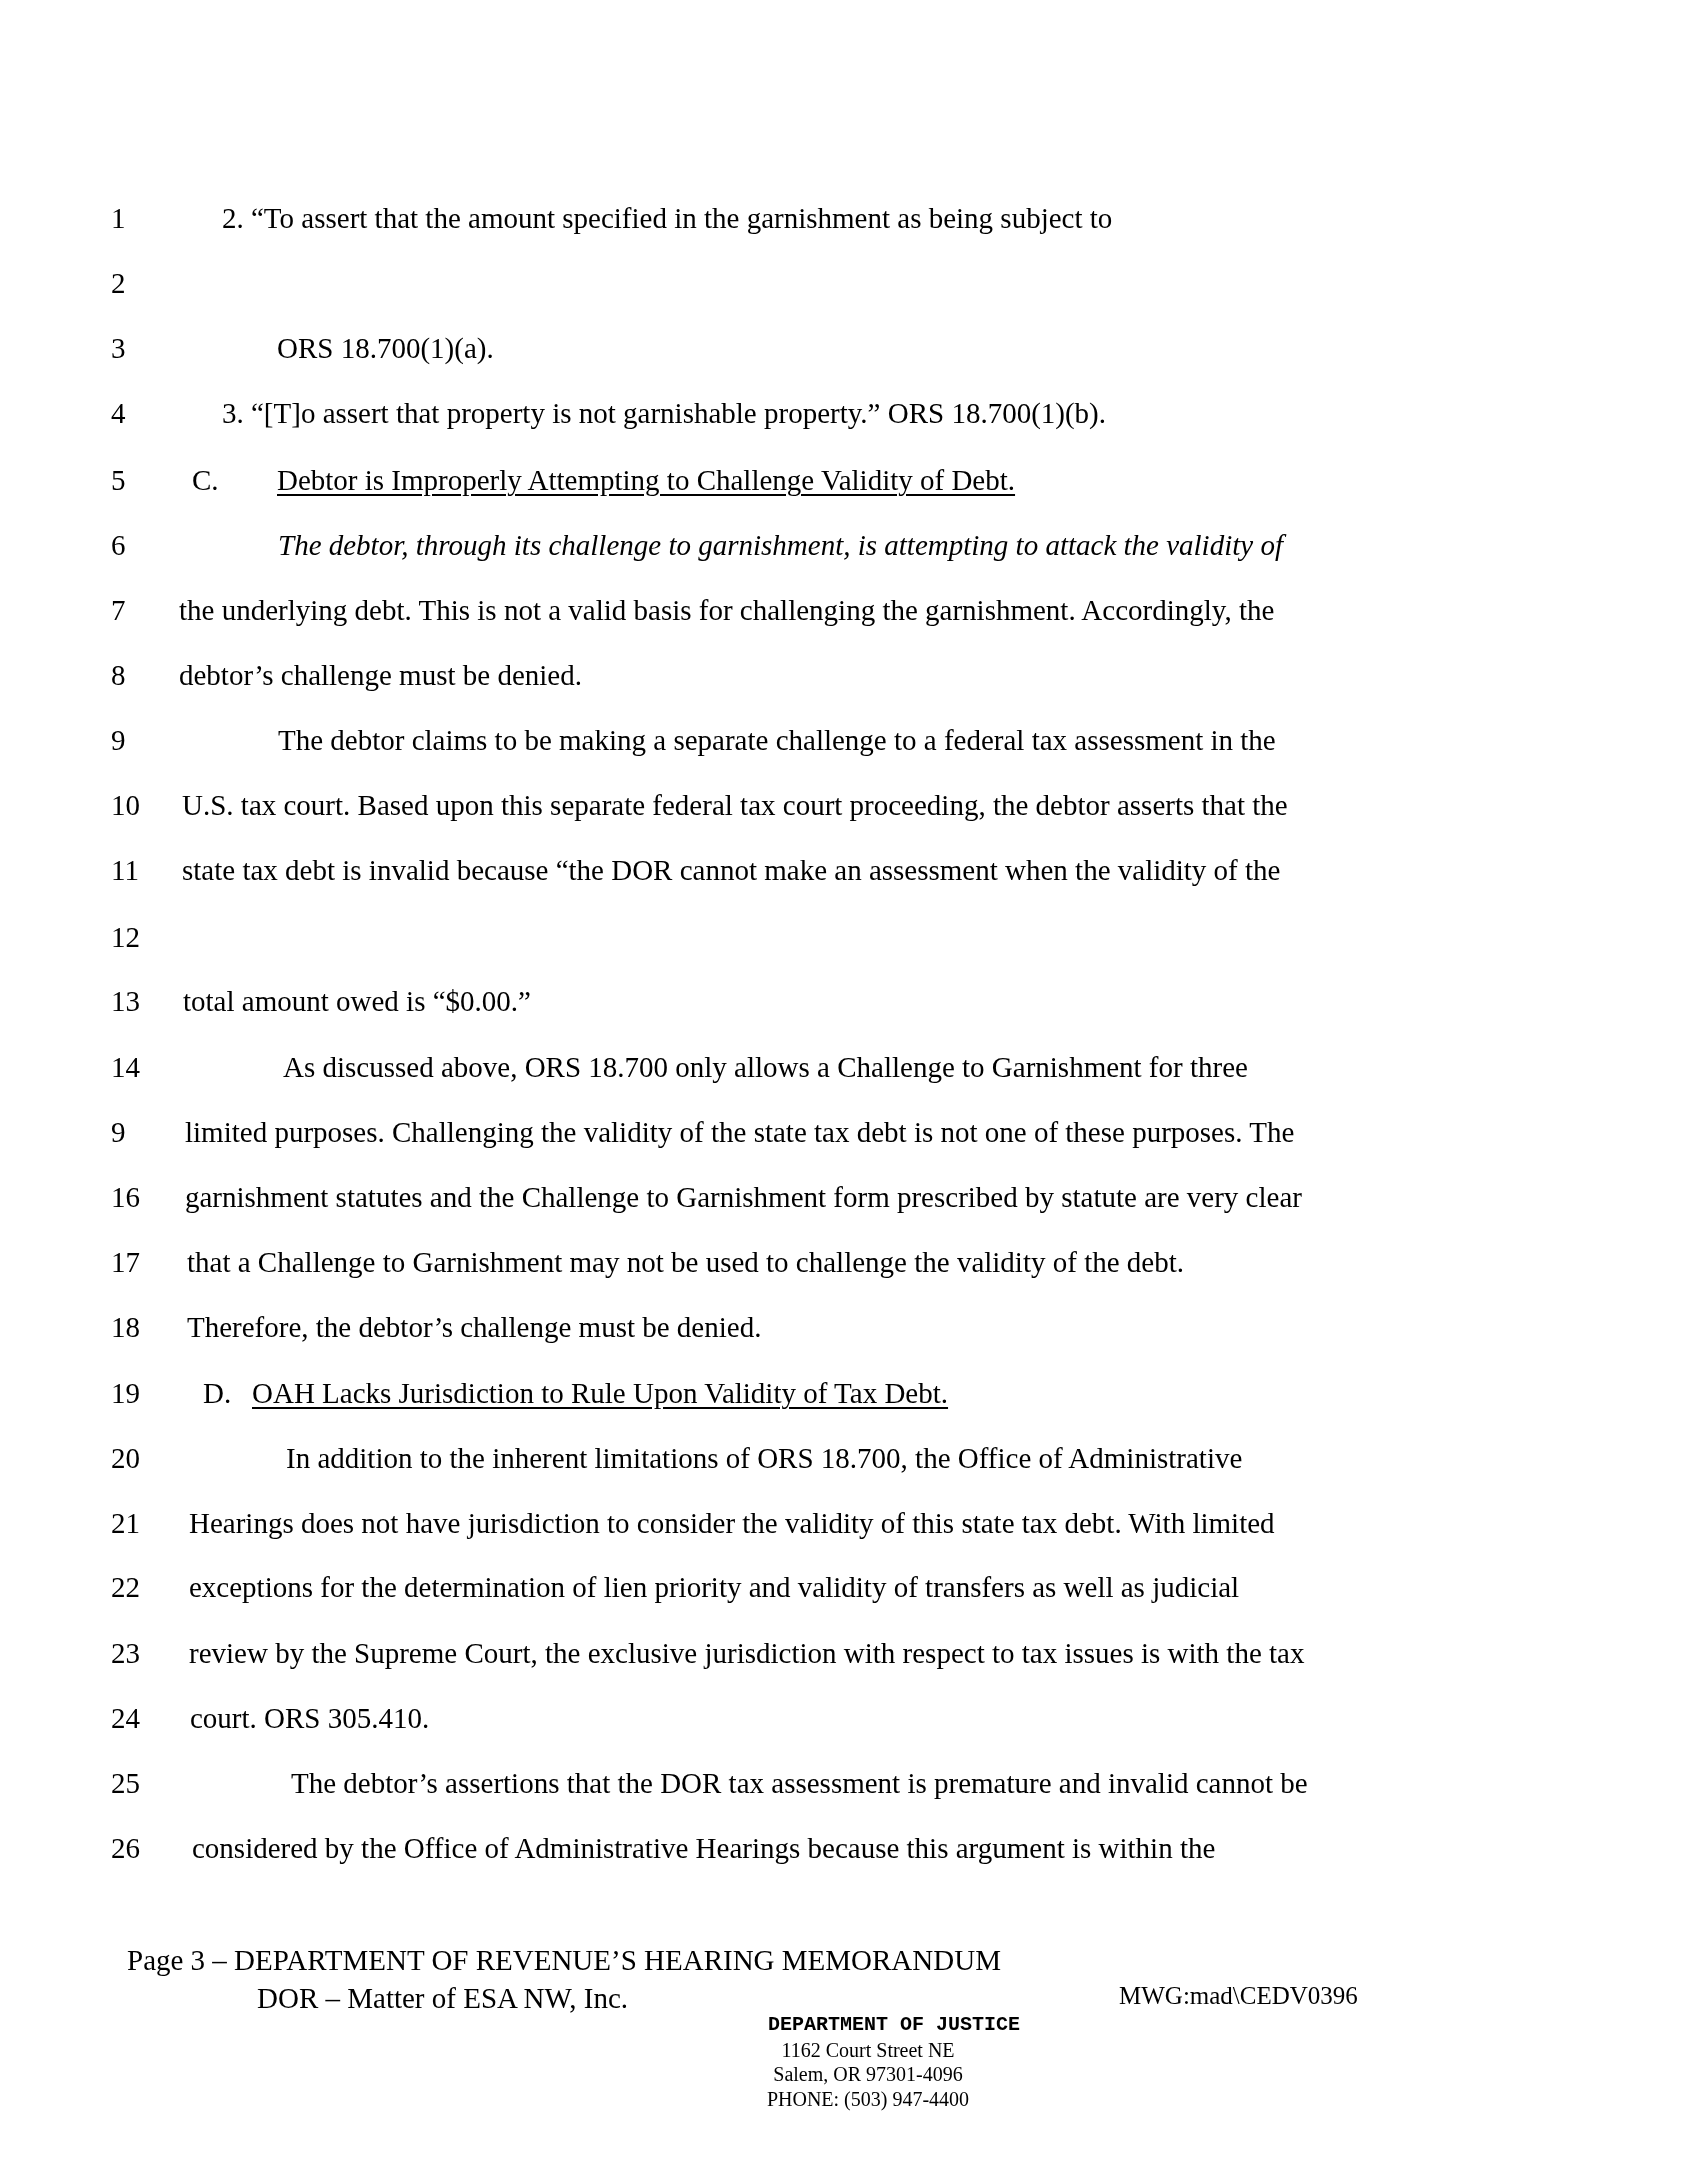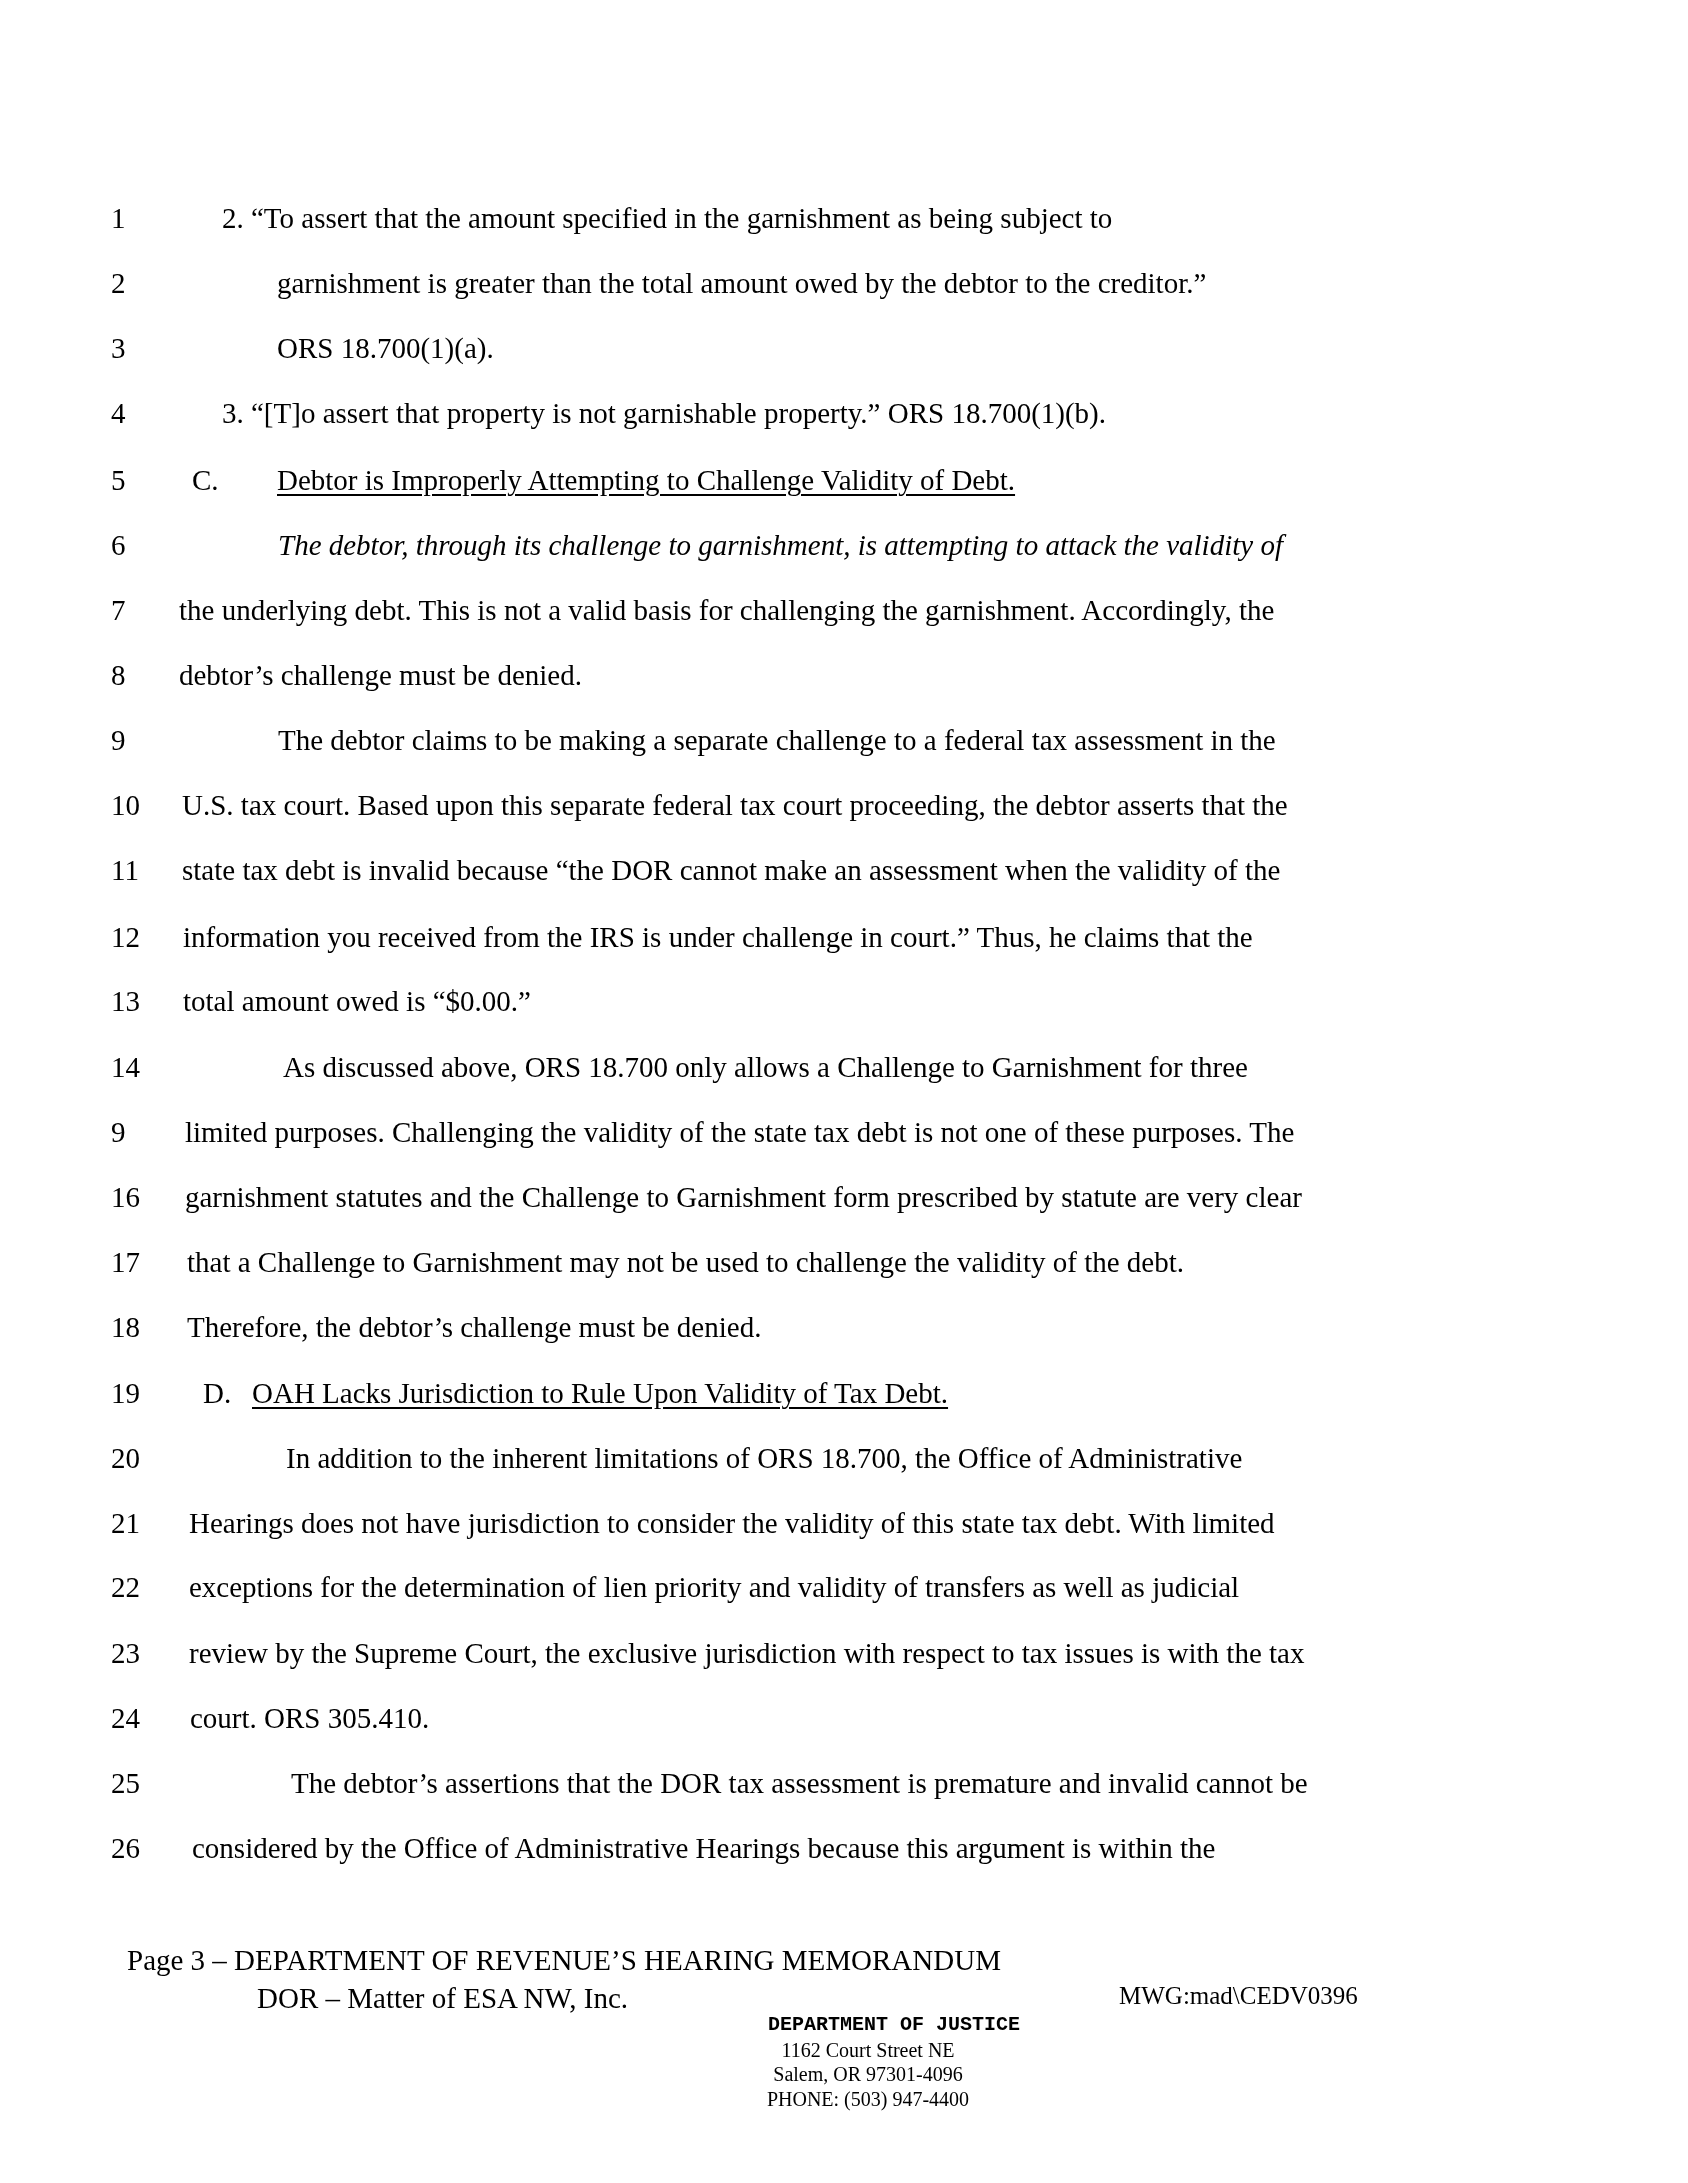--- a/index.html
+++ b/index.html
@@ -92,21 +92,20 @@
 
 <div class="page">
 
   <div class="line" style="top:192px;">
     <span class="ln">1</span>
     <span class="txt" style="left:222px;">2.  “To assert that the amount specified in the garnishment as being subject to</span>
   </div>
 
   <div class="line" style="top:257px;">
     <span class="ln">2</span>
-    <span class="txt" style="left:277px;">garnishment is greater than the total amount owed by the debtor to the creditor.”</span>
   </div>
 
   <div class="line" style="top:322px;">
     <span class="ln">3</span>
     <span class="txt" style="left:277px;">ORS 18.700(1)(a).</span>
   </div>
 
   <div class="line" style="top:387px;">
     <span class="ln">4</span>
     <span class="txt" style="left:222px;">3.  “[T]o assert that property is not garnishable property.” ORS 18.700(1)(b).</span>
@@ -143,21 +142,20 @@
     <span class="txt" style="left:182px;">U.S. tax court.  Based upon this separate federal tax court proceeding, the debtor asserts that the</span>
   </div>
 
   <div class="line" style="top:844px;">
     <span class="ln">11</span>
     <span class="txt" style="left:182px;">state tax debt is invalid because “the DOR cannot make an assessment when the validity of the</span>
   </div>
 
   <div class="line" style="top:911px;">
     <span class="ln">12</span>
-    <span class="txt" style="left:183px;">information you received from the IRS is under challenge in court.”  Thus, he claims that the</span>
   </div>
 
   <div class="line" style="top:975px;">
     <span class="ln">13</span>
     <span class="txt" style="left:183px;">total amount owed is “$0.00.”</span>
   </div>
 
   <div class="line" style="top:1041px;">
     <span class="ln">14</span>
     <span class="txt" style="left:283px;">As discussed above, ORS 18.700 only allows a Challenge to Garnishment for three</span>

